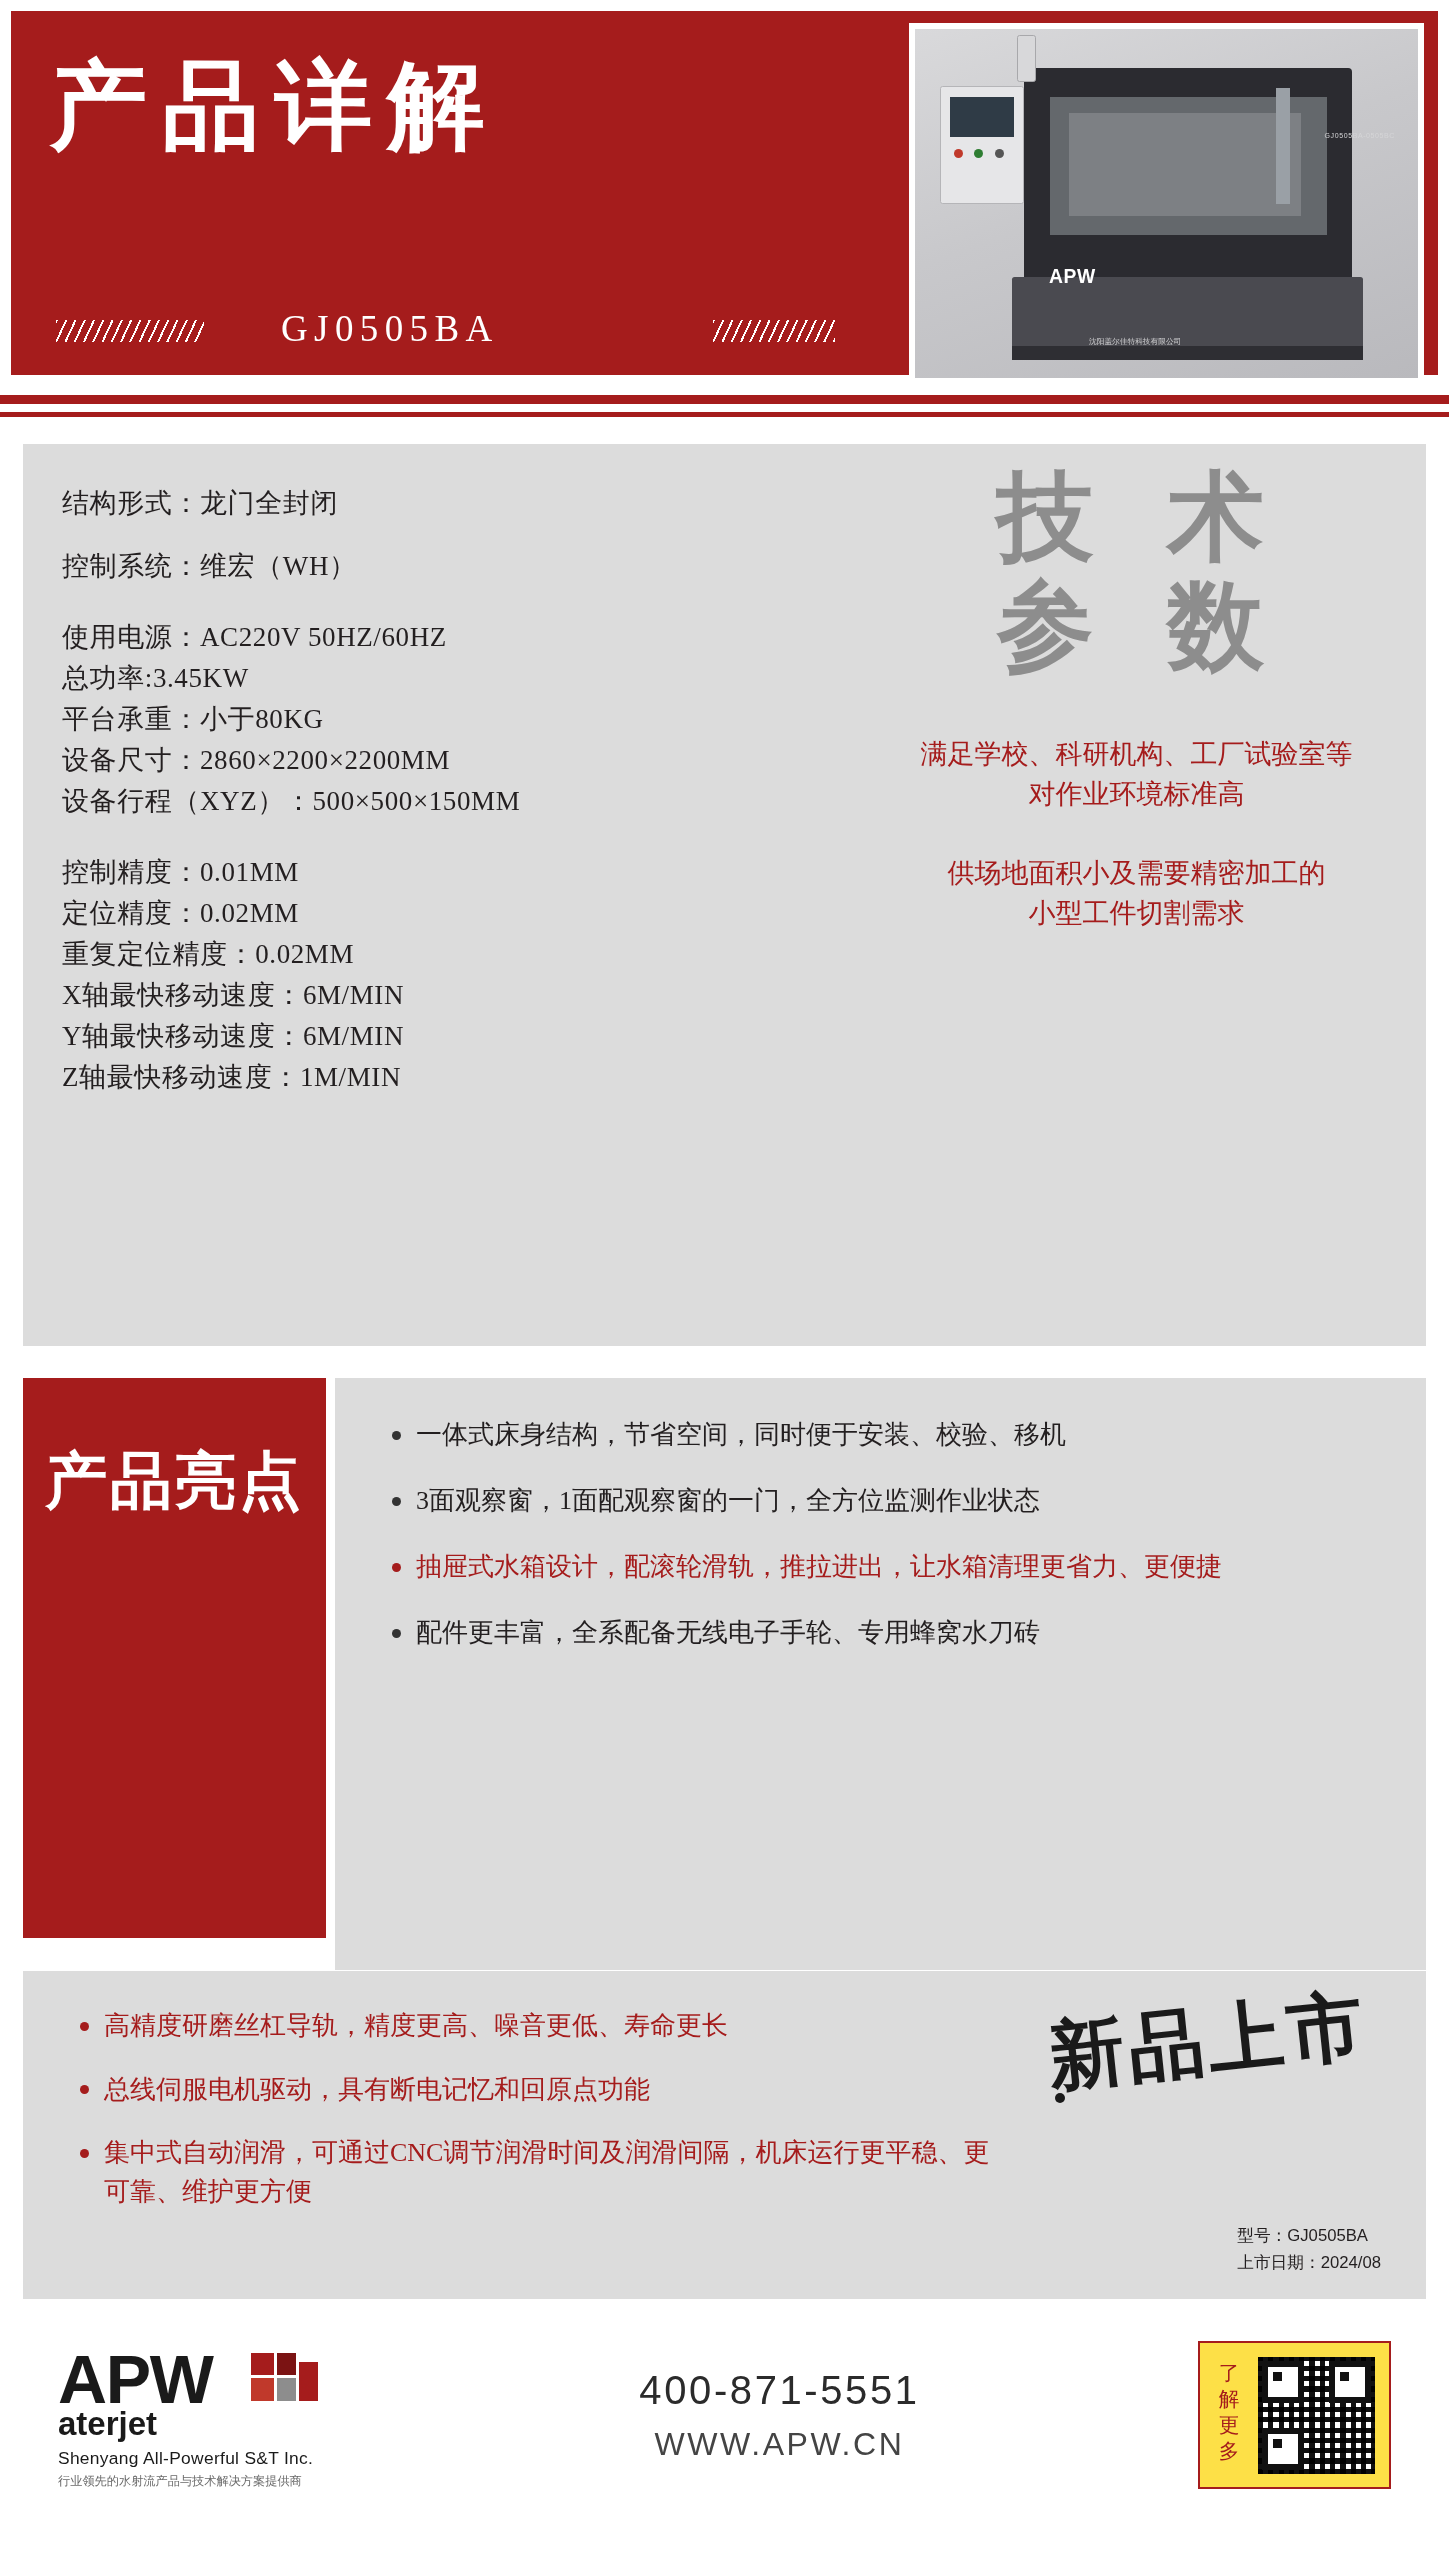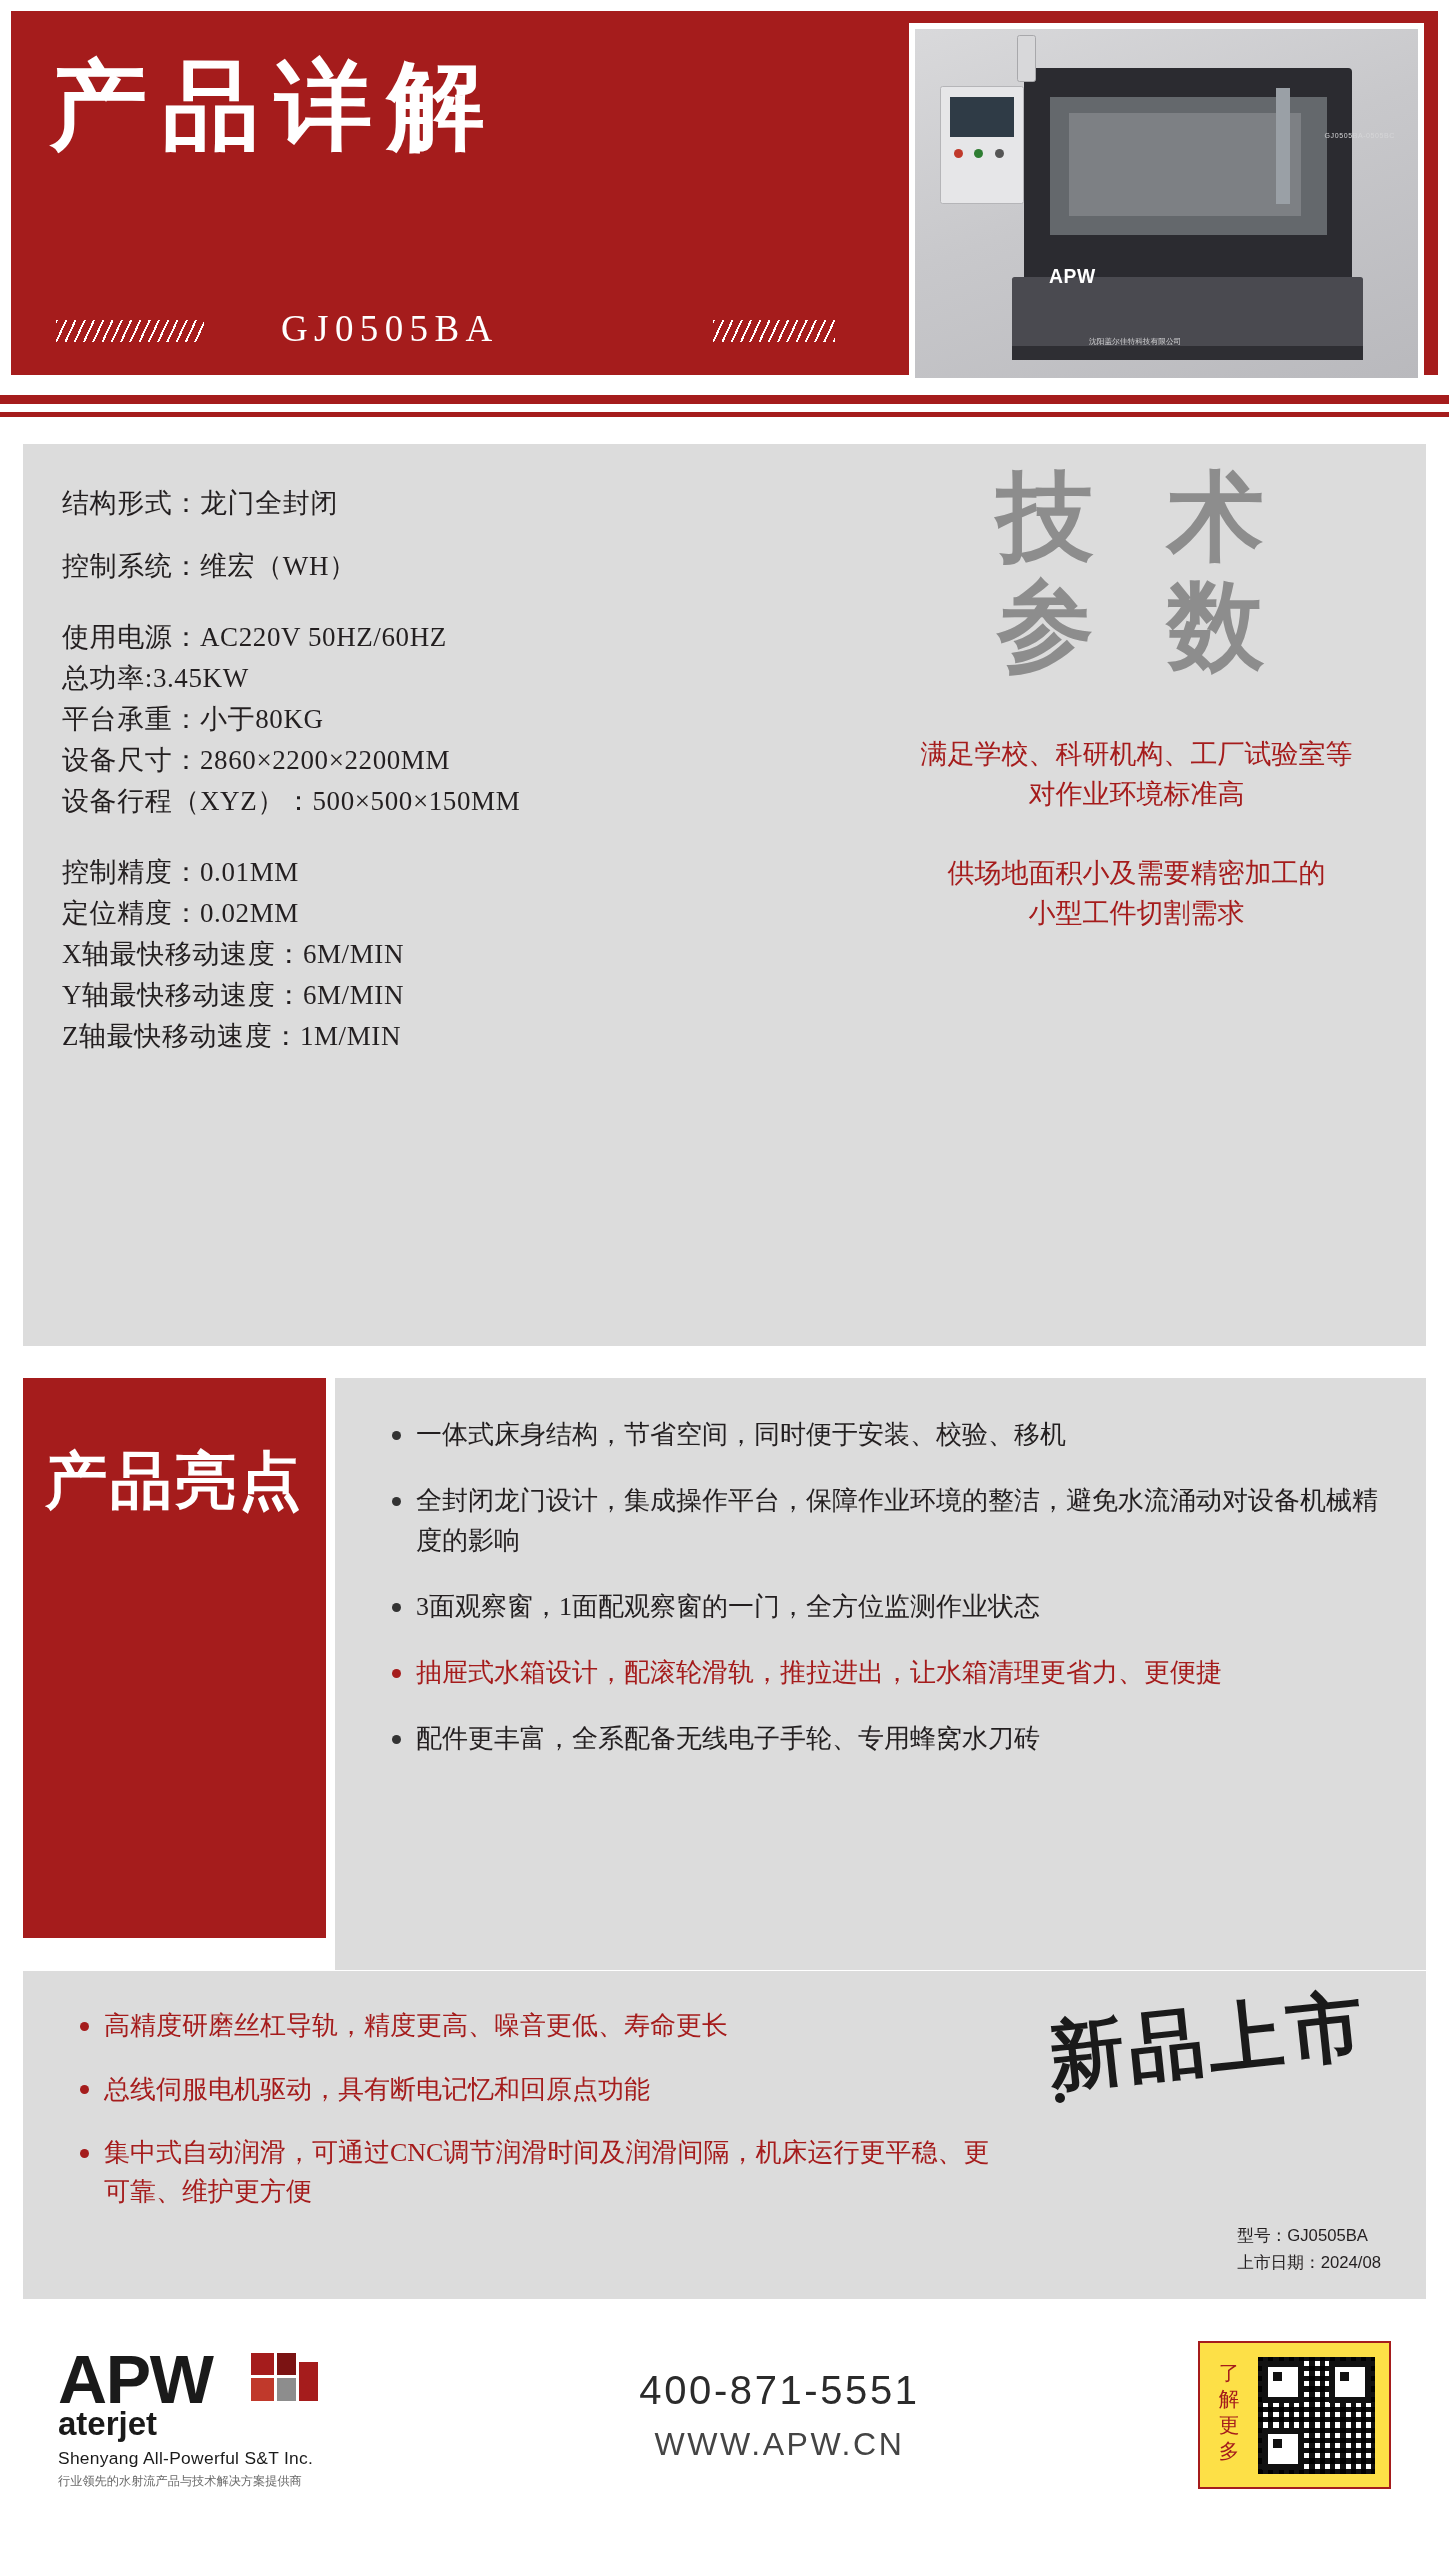--- a/index.html
+++ b/index.html
@@ -543,20 +543,21 @@
       <div class="spec-group">
         <div class="spec-line">使用电源：AC220V 50HZ/60HZ</div>
         <div class="spec-line">总功率:3.45KW</div>
         <div class="spec-line">平台承重：小于80KG</div>
         <div class="spec-line">设备尺寸：2860×2200×2200MM</div>
         <div class="spec-line">设备行程（XYZ）：500×500×150MM</div>
       </div>
       <div class="spec-group">
         <div class="spec-line">控制精度：0.01MM</div>
         <div class="spec-line">定位精度：0.02MM</div>
+        <div class="spec-line">重复定位精度：0.02MM</div>
         <div class="spec-line">X轴最快移动速度：6M/MIN</div>
         <div class="spec-line">Y轴最快移动速度：6M/MIN</div>
         <div class="spec-line">Z轴最快移动速度：1M/MIN</div>
       </div>
     </div>
 
     <div class="spec-big">
       <div class="l1">技 术</div>
       <div class="l2">参 数</div>
     </div>
@@ -574,24 +575,20 @@
   </div>
 
   <div class="hl-label">
     <div class="hl-label-text">产品亮点</div>
   </div>
   <div class="hl-body">
     <div class="hl-list">
       <div class="hl-item">
         <span class="bullet"></span>
         <span>一体式床身结构，节省空间，同时便于安装、校验、移机</span>
-      </div>
-      <div class="hl-item">
-        <span class="bullet"></span>
-        <span>全封闭龙门设计，集成操作平台，保障作业环境的整洁，避免水流涌动对设备机械精度的影响</span>
       </div>
       <div class="hl-item">
         <span class="bullet"></span>
         <span>3面观察窗，1面配观察窗的一门，全方位监测作业状态</span>
       </div>
       <div class="hl-item red">
         <span class="bullet"></span>
         <span>抽屉式水箱设计，配滚轮滑轨，推拉进出，让水箱清理更省力、更便捷</span>
       </div>
       <div class="hl-item">

